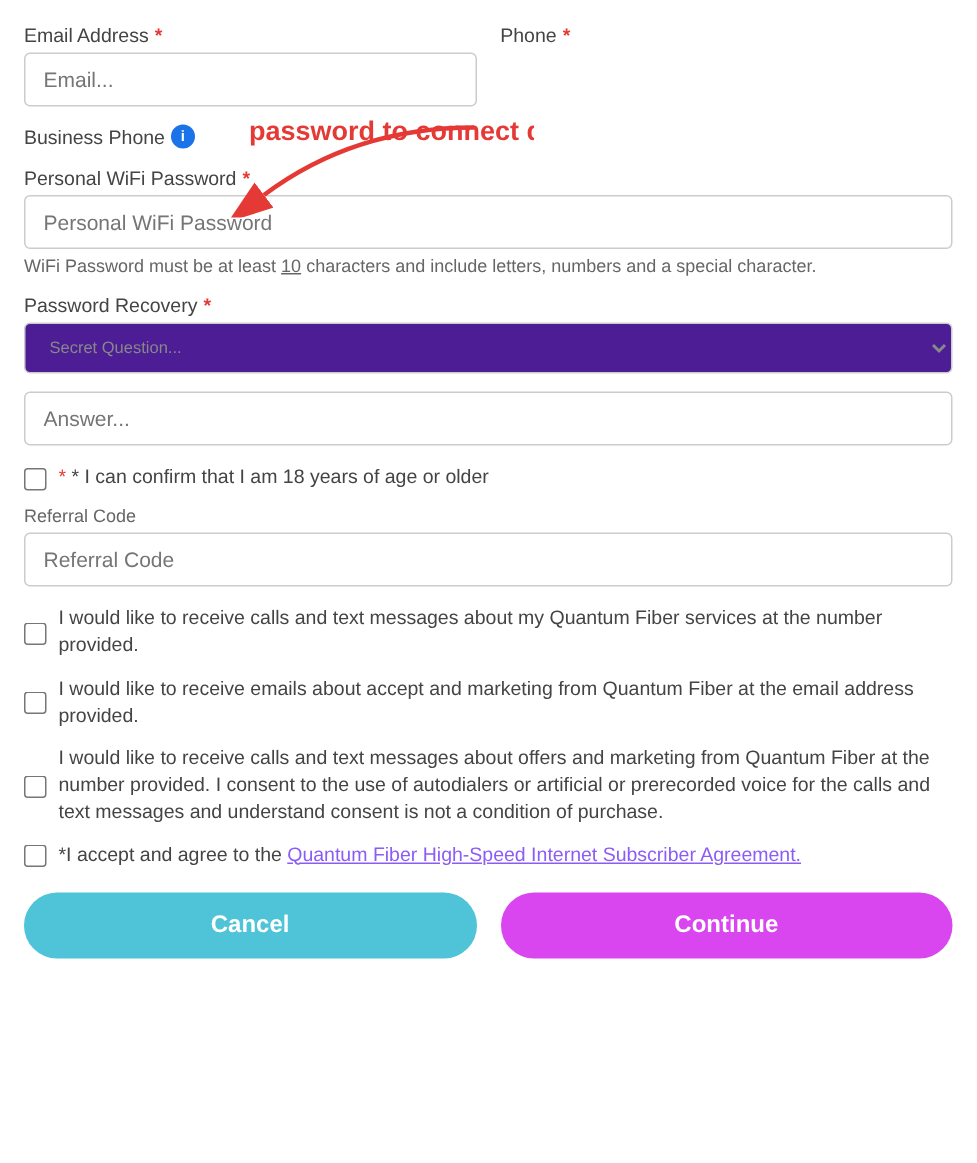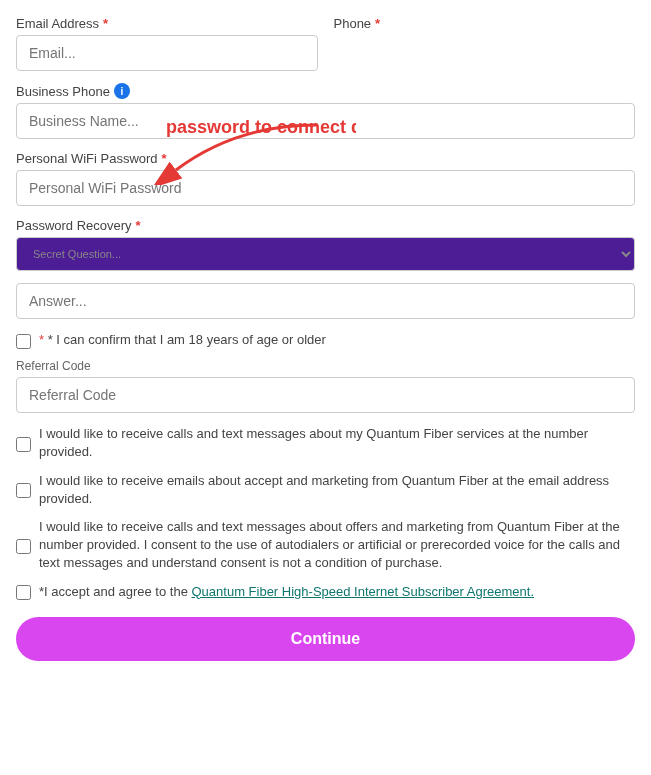--- a/index.html
+++ b/index.html
@@ -98,21 +98,21 @@
     }
     .checkbox-label .req-star {
       color: #e53935;
     }
     .referral-label {
       font-size: 12px;
       color: #666;
       margin-bottom: 4px;
     }
     .link-text {
-      color: #0f766e;
+      color: #8b5cf6;
       text-decoration: underline;
     }
     .buttons-row {
       display: flex;
       gap: 16px;
       margin-top: 16px;
     }
     .btn {
       flex: 1;
       padding: 13px 20px;
@@ -160,21 +160,20 @@
       <span class="required-star">*</span>
     </div>
   </div>
 </div>
 
 <div class="form-section">
   <div class="field-label">
     <span>Business Phone</span>
     <span class="info-icon">i</span>
   </div>
-  <input class="text-input" type="text" placeholder="Business Name..." style="">
 </div>
 
 <div class="form-section">
   <div class="field-label">
     <span>Personal WiFi Password</span>
     <span class="required-star">*</span>
   </div>
   <div class="wifi-password-wrapper">
     
     <svg class="arrow-svg" width="320" height="70" viewBox="0 0 320 70">
@@ -182,20 +181,23 @@
       <defs>
         <marker id="arrowhead" markerWidth="10" markerHeight="7" refX="0" refY="3.5" orient="auto">
           <polygon points="0 0, 10 3.5, 0 7" fill="#e53935"></polygon>
         </marker>
       </defs>
 
       <path d="M 280 10 Q 200 10 140 55" stroke="#e53935" stroke-width="3" fill="none" marker-end="url(#arrowhead)"></path>
       <text x="130" y="18" fill="#e53935" font-size="18" font-weight="bold" font-family="Arial, sans-serif">password to connect devices</text>
     </svg>
     <input class="text-input" type="text" placeholder="Personal WiFi Password" style="">
+  </div>
+  <div class="hint-text">
+    <span>WiFi Password must be at least </span><strong>10</strong><span> characters and include letters, numbers and a special character.</span>
   </div>
 </div>
 
 <div class="form-section">
   <div class="field-label">
     <span>Password Recovery</span>
     <span class="required-star">*</span>
   </div>
   <select class="select-input">
     <option>Secret Question...</option>
@@ -237,14 +239,15 @@
 </div>
 
 <div class="checkbox-row">
   <input type="checkbox" style="">
   <label class="checkbox-label">
     <span>*I accept and agree to the </span><a class="link-text" href="#">Quantum Fiber High-Speed Internet Subscriber Agreement.</a>
   </label>
 </div>
 
 <div class="buttons-row">
+  <button class="btn btn-cancel">Cancel</button>
   <button class="btn btn-continue">Continue</button>
 </div>
 
 </body></html>

